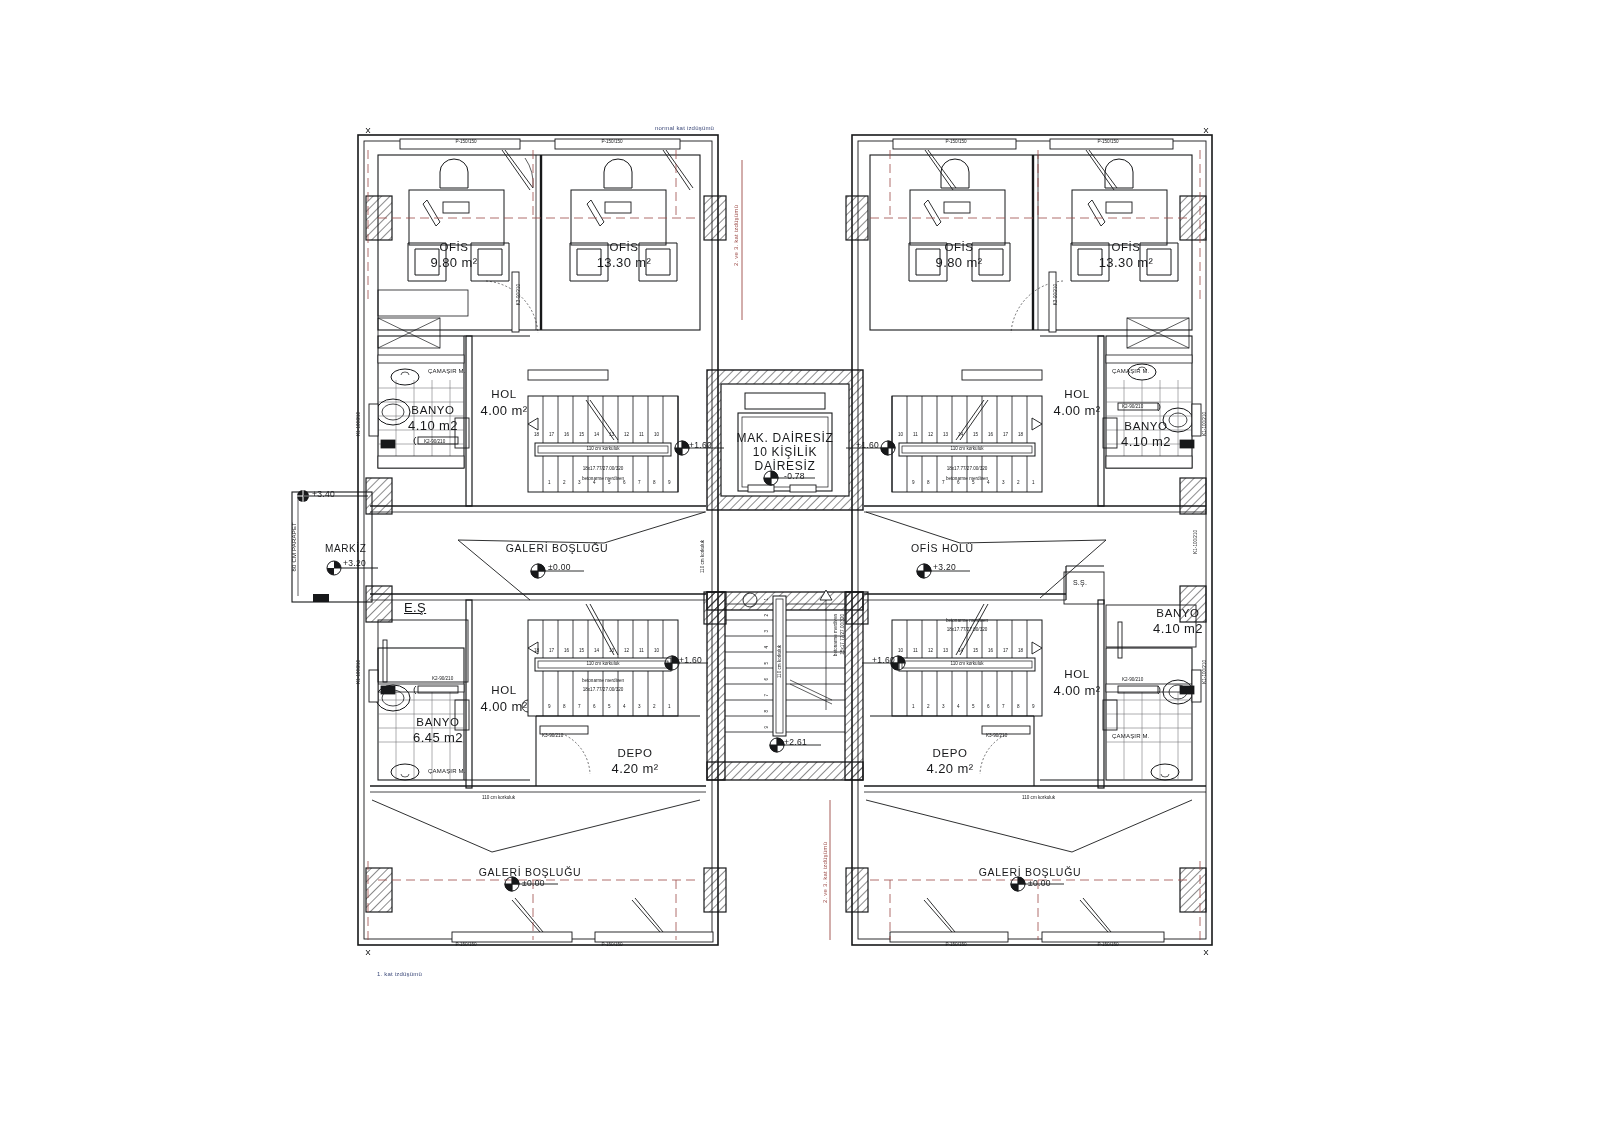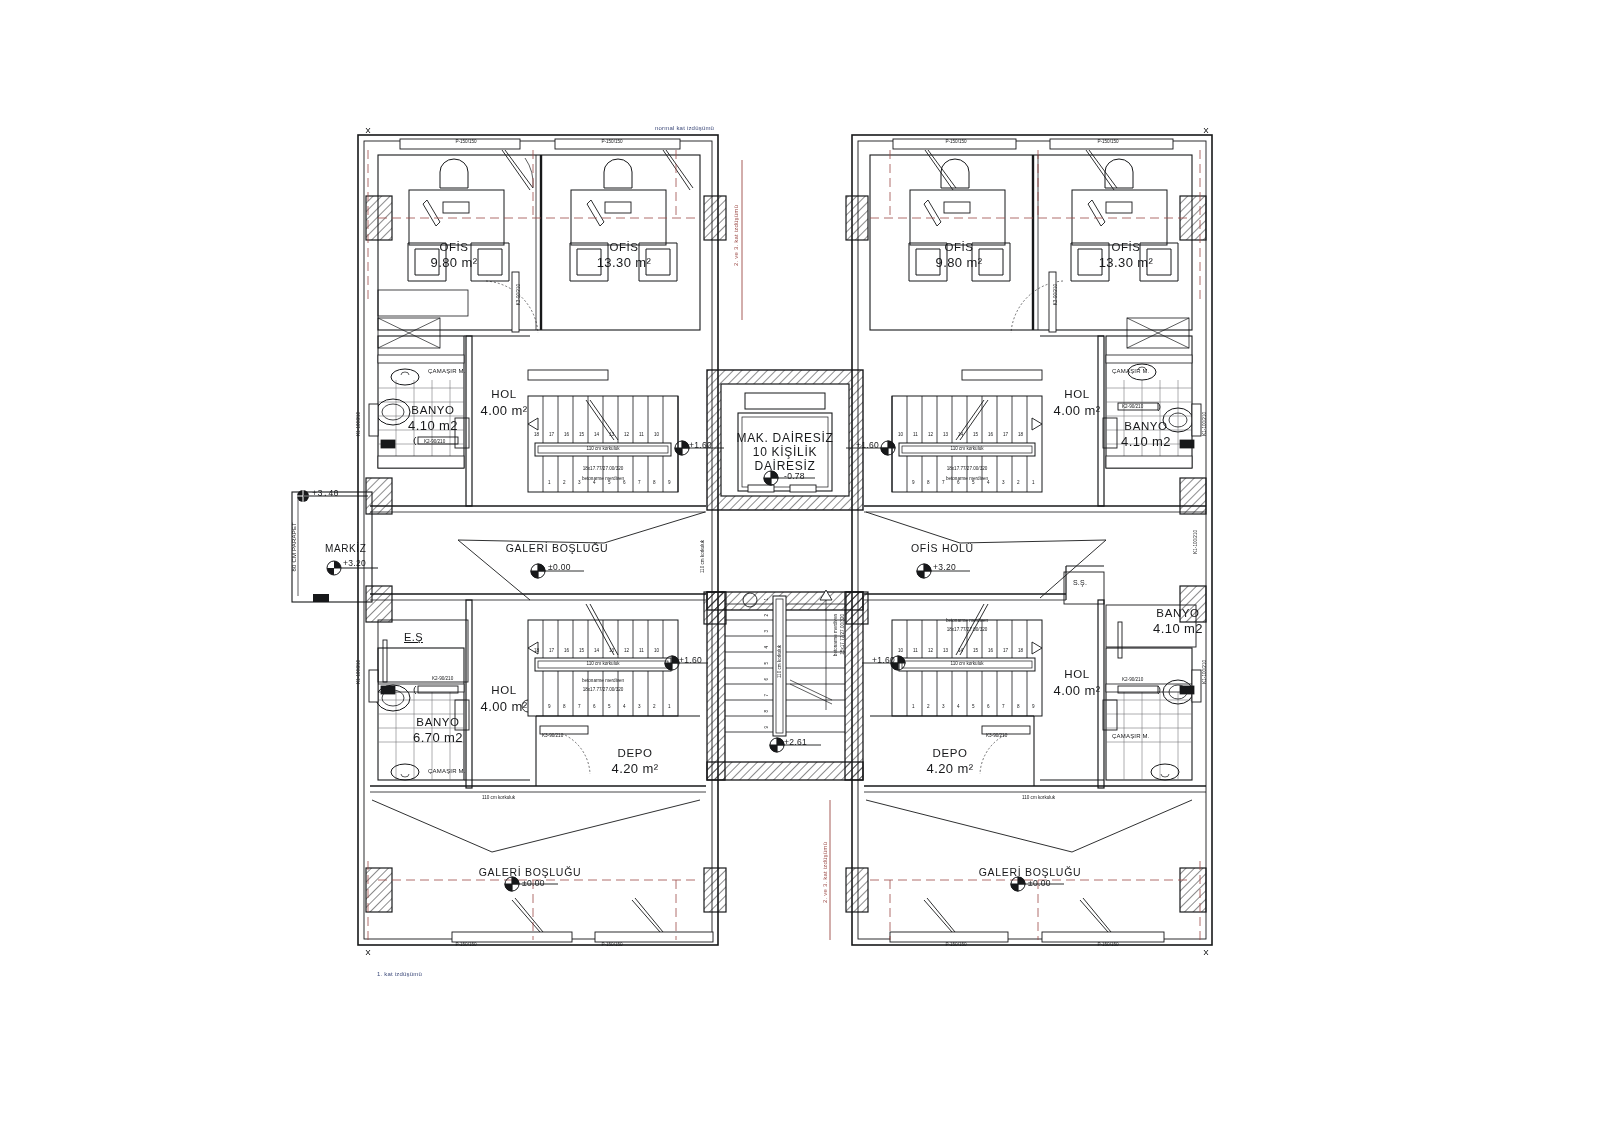--- a/index.html
+++ b/index.html
@@ -493,39 +493,39 @@
 <div class="lbl room-name ctr" style="left:504px;top:684px;">HOL</div>
 <div class="lbl room-area ctr" style="left:504px;top:699px;">4.00 m²</div>
 <div class="lbl room-name ctr" style="left:1077px;top:668px;">HOL</div>
 <div class="lbl room-area ctr" style="left:1077px;top:683px;">4.00 m²</div>
 
 <div class="lbl room-name ctr" style="left:433px;top:404px;">BANYO</div>
 <div class="lbl room-area ctr" style="left:433px;top:418px;">4.10 m2</div>
 <div class="lbl room-name ctr" style="left:1146px;top:420px;">BANYO</div>
 <div class="lbl room-area ctr" style="left:1146px;top:434px;">4.10 m2</div>
 <div class="lbl room-name ctr" style="left:438px;top:716px;">BANYO</div>
-<div class="lbl room-area ctr" style="left:438px;top:730px;">6.70 m2</div>
+<div class="lbl room-area ctr" style="left:438px;top:730px;">6.45 m2</div>
 <div class="lbl room-name ctr" style="left:1178px;top:607px;">BANYO</div>
 <div class="lbl room-area ctr" style="left:1178px;top:621px;">4.10 m2</div>
 
 <div class="lbl room-name ctr" style="left:635px;top:747px;">DEPO</div>
 <div class="lbl room-area ctr" style="left:635px;top:761px;">4.20 m²</div>
 <div class="lbl room-name ctr" style="left:950px;top:747px;">DEPO</div>
 <div class="lbl room-area ctr" style="left:950px;top:761px;">4.20 m²</div>
 
 <div class="lbl tiny" style="left:428px;top:368px;">ÇAMAŞIR M.</div>
 <div class="lbl tiny" style="left:1112px;top:368px;">ÇAMAŞIR M.</div>
 <div class="lbl tiny" style="left:428px;top:768px;">ÇAMAŞIR M.</div>
 <div class="lbl tiny" style="left:1112px;top:733px;">ÇAMAŞIR M.</div>
 
 <div class="lbl" style="left:325px;top:543px;font-size:10px;letter-spacing:.6px;">MARKİZ</div>
 <div class="lbl lvl" style="left:343px;top:558px;">+3.20</div>
-<div class="lbl lvl" style="left:312px;top:489px;font-family:Liberation Mono, monospace;">+3.40</div>
+<div class="lbl lvl" style="left:312px;top:489px;">+3.40</div>
 <div class="lbl tiny vert" style="left:291px;top:522px;">80 CM PARAPET</div>
-<div class="lbl" style="left:404px;top:631px;font-size:11px;letter-spacing:.4px;text-decoration:underline;">E.Ş</div>
+<div class="lbl" style="left:404px;top:600px;font-size:13px;letter-spacing:.4px;text-decoration:underline;">E.Ş</div>
 <div class="lbl tiny" style="left:1073px;top:579px;font-size:7px;">S.Ş.</div>
 
 <div class="lbl" style="left:911px;top:542px;font-size:10.5px;letter-spacing:.7px;">OFİS HOLÜ</div>
 <div class="lbl lvl" style="left:933px;top:562px;">+3.20</div>
 
 <div class="lbl ctr" style="left:557px;top:542px;font-size:10.5px;letter-spacing:.7px;">GALERİ BOŞLUĞU</div>
 <div class="lbl lvl" style="left:548px;top:562px;">±0.00</div>
 <div class="lbl ctr" style="left:530px;top:866px;font-size:10.5px;letter-spacing:.7px;">GALERİ BOŞLUĞU</div>
 <div class="lbl lvl" style="left:522px;top:878px;">±0.00</div>
 <div class="lbl ctr" style="left:1030px;top:866px;font-size:10.5px;letter-spacing:.7px;">GALERİ BOŞLUĞU</div>

